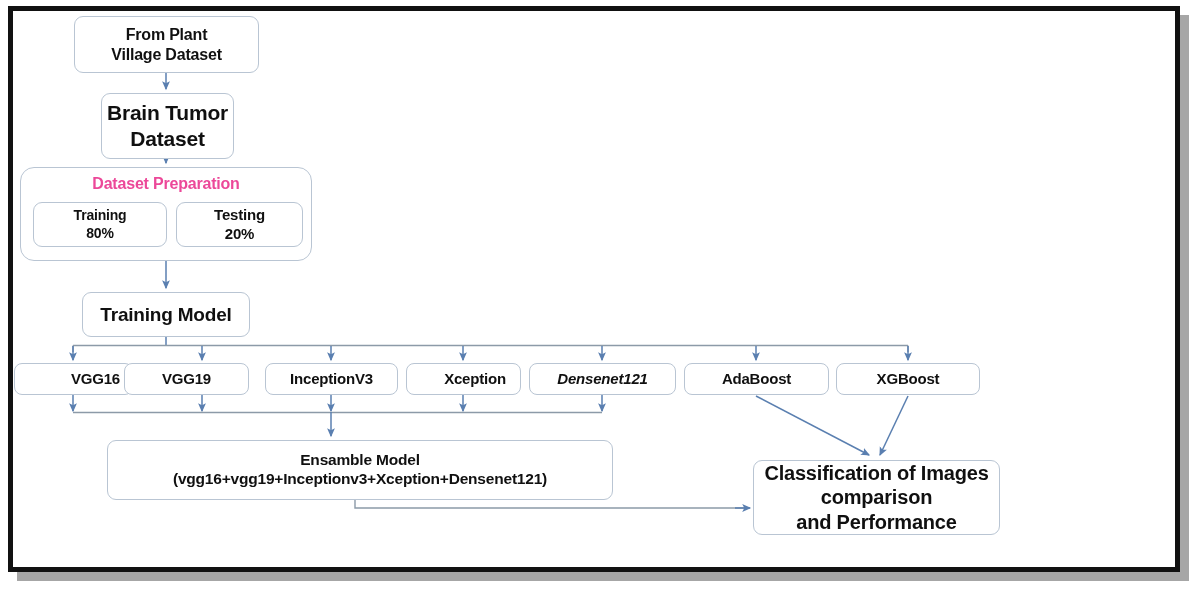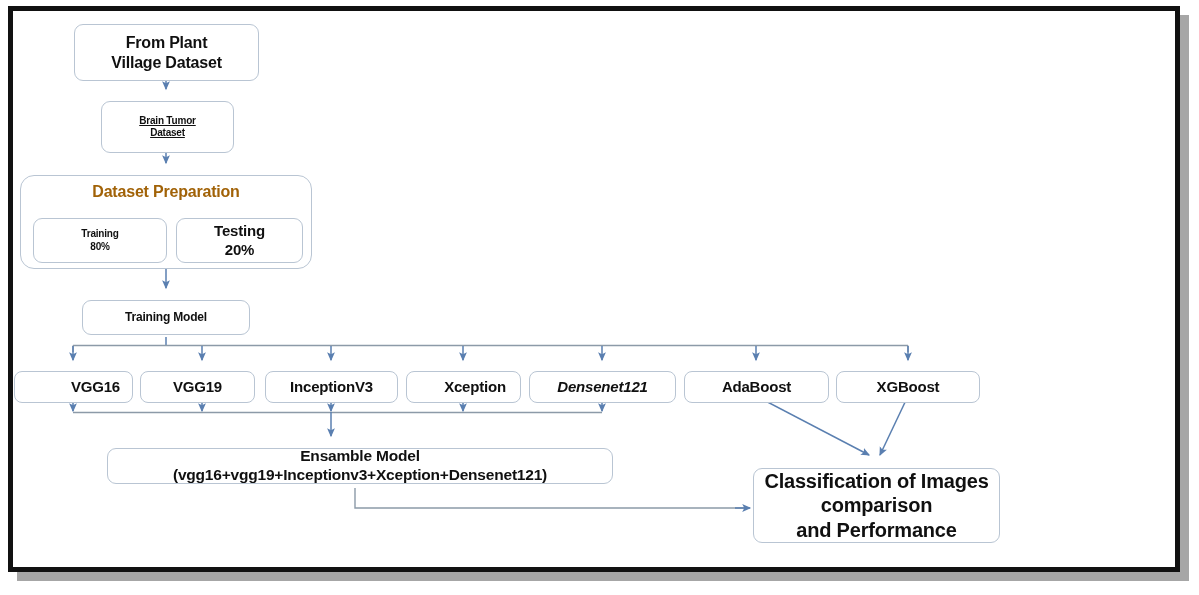--- a/index.html
+++ b/index.html
@@ -23,47 +23,46 @@
     background:#ffffff;
     border:1.6px solid #b9c5d3;
     border-radius:9px;
     display:flex;align-items:center;justify-content:center;
     text-align:center;
     color:#101010;
     font-weight:bold;
     line-height:1.22;
     letter-spacing:-0.2px;
     padding:1px 4px;
-    margin-top:8px;
   }
   .node span{display:block;width:100%;}
 
   
   #n-source   {left:74px; top:16px;  width:185px;height:57px; font-size:16px;}
-  #n-brain    {left:101px;top:93px;  width:133px;height:52px; font-size:10px;text-decoration:underline;}
+  #n-brain    {left:101px;top:93px;  width:133px;height:66px; font-size:21px;}
 
   #n-prep     {left:20px; top:167px; width:292px;height:94px; border-radius:14px;
                display:block;padding:0;}
   #prep-title {position:absolute;left:0;top:6px;width:100%;text-align:center;
-               font-size:16px;font-weight:bold;color:#a16207;}
-  #n-train80  {position:absolute;left:12px;top:34px;width:134px;height:45px;font-size:10px;}
+               font-size:16px;font-weight:bold;color:#ec4899;}
+  #n-train80  {position:absolute;left:12px;top:34px;width:134px;height:45px;font-size:14px;}
   #n-test20   {position:absolute;left:155px;top:34px;width:127px;height:45px;font-size:15px;}
 
-  #n-trainmodel{left:82px;top:292px;width:168px;height:35px;font-size:12px;}
+  #n-trainmodel{left:82px;top:292px;width:168px;height:45px;font-size:19px;}
 
   .m-node{top:363px;height:32px;font-size:15px;border-radius:8px;}
   #m-vgg16    {left:14px; width:119px;padding-left:48px;}
-  #m-vgg19    {left:140px;width:115px;justify-content:flex-end;}
+  #m-vgg19    {left:124px;width:125px;justify-content:flex-end;}
   #m-incv3    {left:265px;width:133px;}
   #m-xcept    {left:406px;width:115px;padding-left:27px;}
   #m-dense    {left:529px;width:147px;font-style:italic;}
   #m-ada      {left:684px;width:145px;}
   #m-xgb      {left:836px;width:144px;}
 
-  #n-ensemble {left:107px;top:440px;width:506px;height:36px;font-size:15.5px;}
+  #n-ensemble {left:107px;top:440px;width:506px;height:60px;font-size:15.5px;}
   #n-classify {left:753px;top:460px;width:247px;height:75px;font-size:20px;}
 </style>
 </head>
 <body>
 
 <div id="canvas">
 
   <div id="frame"></div>
 
   <svg id="wires" viewBox="0 0 1199 595" xmlns="http://www.w3.org/2000/svg">

